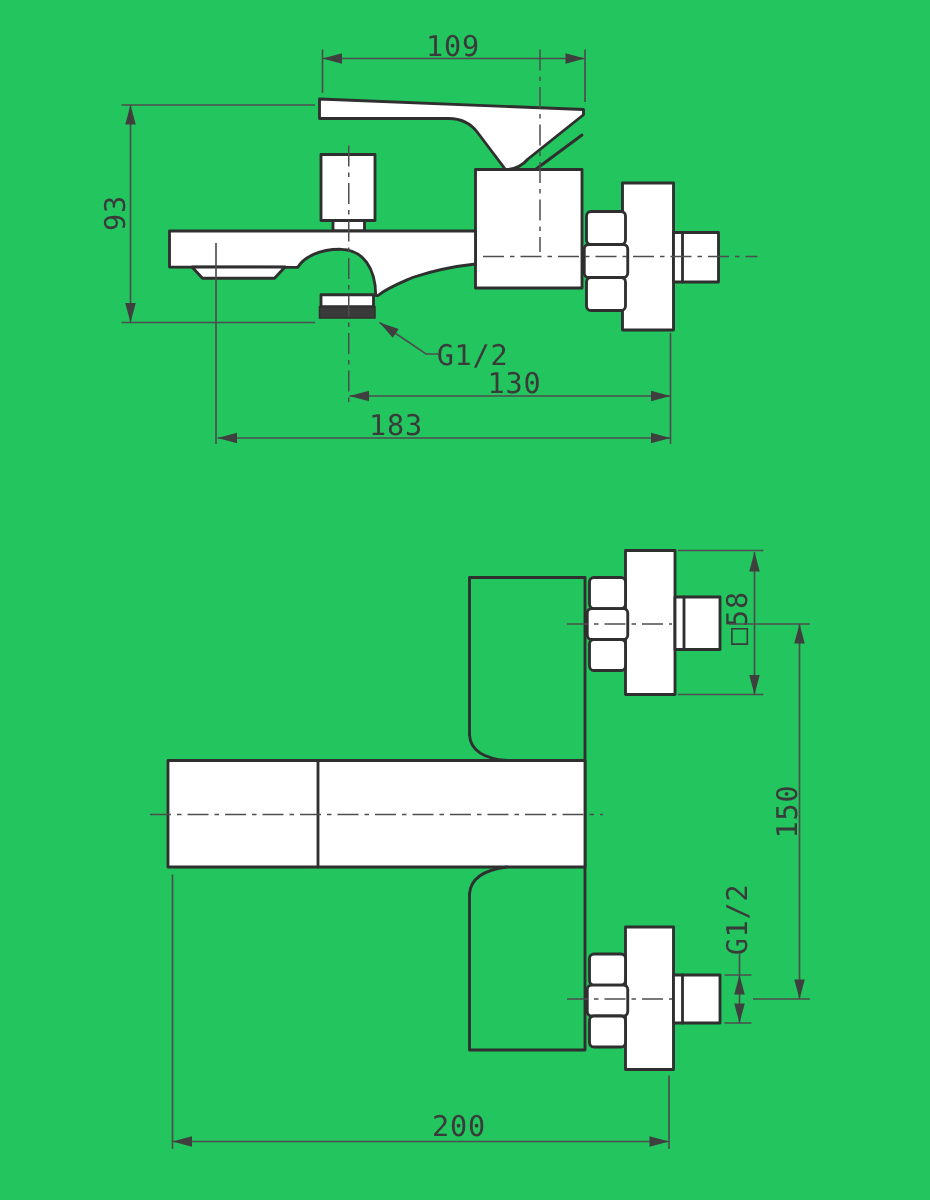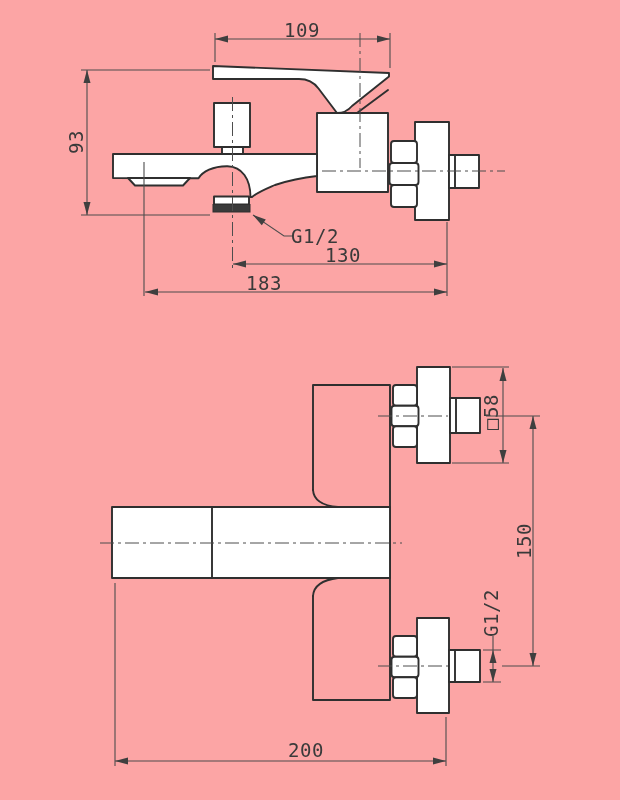--- a/index.html
+++ b/index.html
@@ -1,16 +1,16 @@
 <!DOCTYPE html>
 <html><head>
 <meta charset="utf-8">
 <style>
   html,body{margin:0;padding:0;background:#ffffff;}
-  .frame{position:relative;width:620px;height:800px;background:#fca5a5;overflow:hidden;}
+  .frame{position:relative;width:620px;height:800px;background:#22c55e;overflow:hidden;}
   svg{display:block;}
   .obj{fill:none;stroke:#2f2f2f;stroke-width:1.9;stroke-linejoin:round;stroke-linecap:round;}
   .objf{fill:#ffffff;stroke:#2f2f2f;stroke-width:1.9;stroke-linejoin:round;stroke-linecap:round;}
   .dark{fill:#3a3a3a;stroke:#2f2f2f;stroke-width:1;}
   .thin{fill:none;stroke:#4d4d4d;stroke-width:1.1;stroke-linecap:butt;}
   .cl{fill:none;stroke:#4d4d4d;stroke-width:1;stroke-dasharray:14 4 3 4;}
   .arr{fill:#3f3f3f;stroke:none;}
   text{font-family:"DejaVu Sans Mono","Liberation Mono",monospace;font-size:19px;fill:#3a3a3a;letter-spacing:.5px;}
 </style>
 </head>

